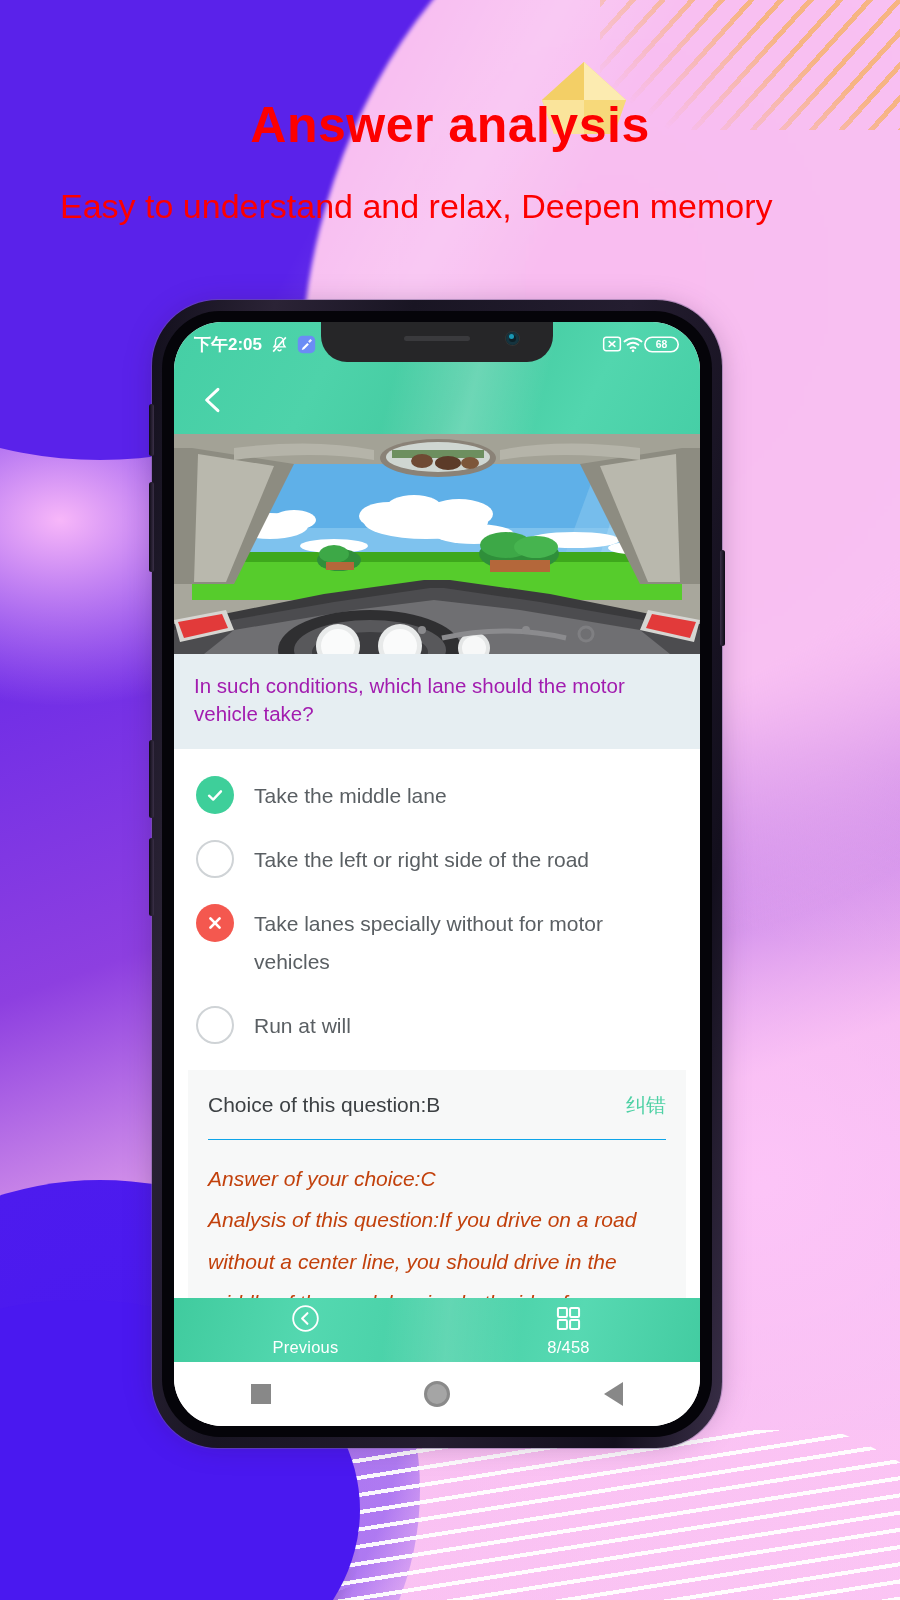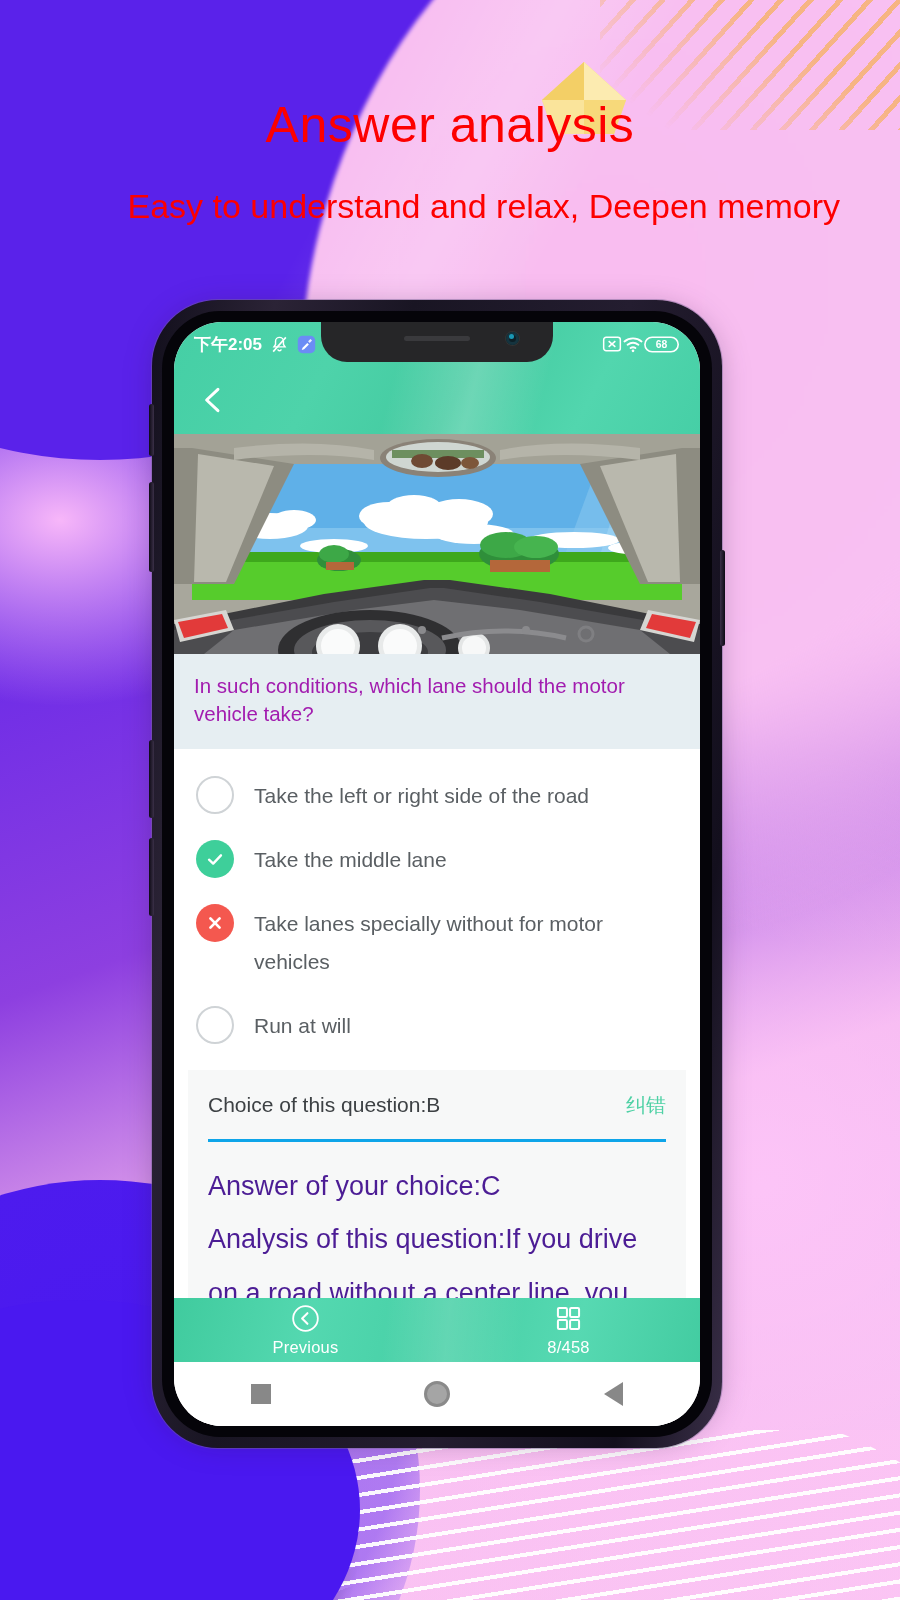--- a/index.html
+++ b/index.html
@@ -79,25 +79,25 @@
   }
   .blob-purple-bl2 {
     position:absolute; left:-200px; bottom:-120px; width:560px; height:420px;
     border-radius:50%;
     background:#4a18f0;
   }
 
   
   .promo-title {
     position:absolute; left:0; top:98px; width:900px; text-align:center;
-    color:#fd0000; font-size:50px; font-weight:normal; letter-spacing:.5px;
+    color:#fd0000; font-size:50px; font-weight:bold; letter-spacing:.5px;
     line-height:1.1; white-space:nowrap;
   }
   .promo-sub {
-    position:absolute; left:60px; top:182px; width:780px; text-align:right;
+    position:absolute; left:60px; top:182px; width:780px; text-align:left;
     color:#fd0000; font-size:34px; font-weight:normal; line-height:1.42;
   }
 
   
   #phone {
     position:absolute; left:152px; top:300px; width:570px; height:1148px;border-radius:24px;
   }
   .phone-shadow {
     position:absolute; left:6px; top:10px; width:558px; height:1130px;
     border-radius:62px; background:rgba(40,10,60,.35); filter:blur(16px);
@@ -192,25 +192,25 @@
   .mark-wrong {
     width:38px; height:38px; border-radius:50%; background:#f4584f;
     display:flex; align-items:center; justify-content:center;
   }
   .opt-label { color:#5a5f63; font-size:21px; line-height:1.82; padding-top:2px; }
 
   
   .acard { background:#f7f8f8; margin:0 14px 0 14px; padding:0 20px; }
   .acard-row1 {
     display:flex; align-items:center; justify-content:space-between;
-    padding:22px 0 20px 0; border-bottom:3px solid #0ea5e9;
+    padding:22px 0 20px 0; border-bottom:1px solid #0ea5e9;
   }
   .acard-q { color:#3d4144; font-size:21px; }
   .acard-fix { color:#4fd1a5; font-size:20px; }
-  .acard-body { padding:18px 0 10px 0; color:#4c1d95; font-size:27px; line-height:1.98; }
+  .acard-body { padding:18px 0 10px 0; color:#c2410c; font-size:21px; line-height:1.98;font-style:italic; }
 
   
   .appnav {
     position:absolute; left:0; bottom:64px; width:526px; height:64px;
     background:linear-gradient(104deg,#40cb9e 0%, #54d8b0 26%, #45cfa5 52%, #57d9b2 76%, #43cca1 100%);
     display:flex; align-items:center; z-index:5;
   }
   .appnav::after {
     content:""; position:absolute; inset:0;
     background:linear-gradient(96deg, rgba(255,255,255,0) 40%, rgba(255,255,255,.16) 52%, rgba(255,255,255,0) 66%);
@@ -414,34 +414,34 @@
           <path d="M522,188 L478,180 L472,194 L516,204 Z" fill="#e23a3a"></path>
         </svg>
       </div>
 
       <div class="qtext">In such conditions, which lane should the motor vehicle take?</div>
 
       <div class="options">
 
         <div class="opt">
           <div class="opt-mark">
-            <div class="mark-empty"></div>
-          </div>
-          <div class="opt-label">Take the left or right side of the road</div>
-        </div>
-
-        <div class="opt">
-          <div class="opt-mark">
             <div class="mark-correct">
               <svg width="22" height="22" viewBox="0 0 24 24">
                 <polyline points="5.5,12.8 10,17 18.5,8" fill="none" stroke="#fff" stroke-width="2.6" stroke-linecap="round" stroke-linejoin="round"></polyline>
               </svg>
             </div>
           </div>
           <div class="opt-label">Take the middle lane</div>
+        </div>
+
+        <div class="opt">
+          <div class="opt-mark">
+            <div class="mark-empty"></div>
+          </div>
+          <div class="opt-label">Take the left or right side of the road</div>
         </div>
 
         <div class="opt">
           <div class="opt-mark">
             <div class="mark-wrong">
               <svg width="20" height="20" viewBox="0 0 24 24">
                 <line x1="6.5" y1="6.5" x2="17.5" y2="17.5" stroke="#fff" stroke-width="3.2" stroke-linecap="round"></line>
                 <line x1="17.5" y1="6.5" x2="6.5" y2="17.5" stroke="#fff" stroke-width="3.2" stroke-linecap="round"></line>
               </svg>
             </div>

